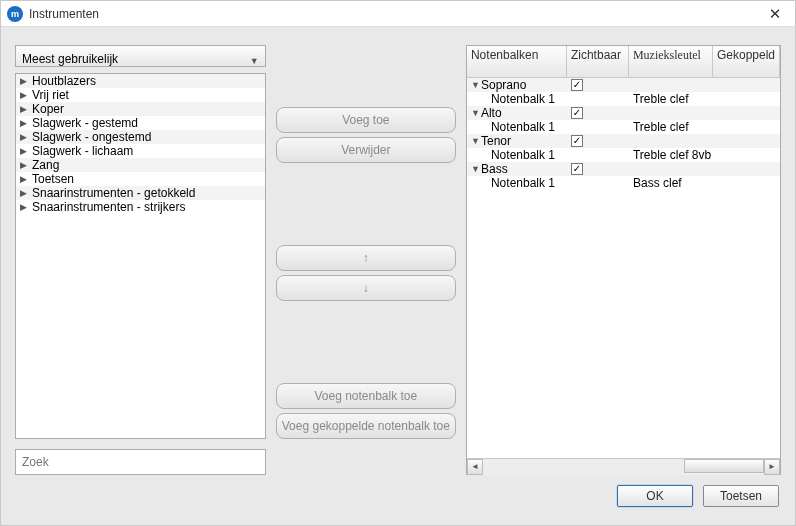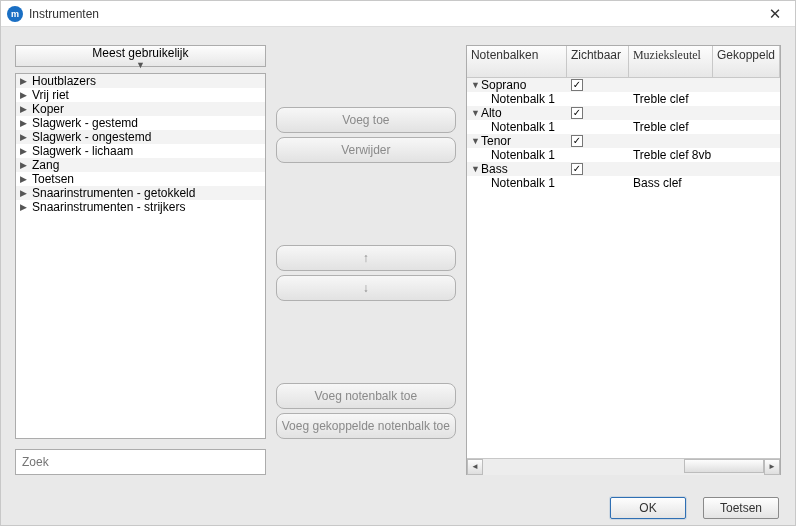--- a/index.html
+++ b/index.html
@@ -6,21 +6,21 @@
   html, body { margin: 0; padding: 0; }
   body { width: 796px; height: 526px; background: #e9e9e9; display: flex; flex-direction: column; border: 1px solid #c8c8c8; }
   .titlebar { height: 26px; background: #fff; display: flex; align-items: center; padding: 0 6px; border-bottom: 1px solid #ddd; }
   .titlebar .appicon { width: 16px; height: 16px; border-radius: 50%; background: #1a6fc4; display: flex; align-items: center; justify-content: center; color: #fff; font-size: 9px; font-weight: bold; margin-right: 6px; }
   .titlebar .title { flex: 1; color: #333; }
   .titlebar .close { width: 28px; text-align: center; color: #333; cursor: default; font-size: 15px; line-height: 16px; }
   .content { flex: 1; display: flex; padding: 18px 14px 10px 14px; gap: 10px; }
   .col-left { width: 256px; display: flex; flex-direction: column; }
   .col-mid  { width: 184px; display: flex; flex-direction: column; align-items: stretch; padding-top: 62px; }
   .col-right{ flex: 1; display: flex; flex-direction: column; }
-  .combo { height: 22px; border: 1px solid #acacac; background: linear-gradient(#fdfdfd,#e7e7e7); display: flex; align-items: center; padding: 0 6px; justify-content: space-between; margin-bottom: 6px; flex-direction: column; }
+  .combo { height: 22px; border: 1px solid #acacac; background: linear-gradient(#fdfdfd,#e7e7e7); display: flex; align-items: flex-end; padding: 0 6px; justify-content: space-between; margin-bottom: 6px; }
   .combo .arrow { font-size: 9px; color: #555; }
   .tree { flex: 1; border: 1px solid #acacac; background: #fff; overflow: auto; max-height: 370px; }
   .tree-item { display: flex; align-items: center; height: 14px; padding: 0 4px; }
   .tree-item:nth-child(odd){ background:#f3f3f3; }
   .tree-item:nth-child(even){ background:#fff; }
   .tree-item .caret { width: 12px; font-size: 9px; color: #555; }
   .search { margin-top: 10px; }
   .search input { width: 100%; height: 26px; border: 1px solid #acacac; padding: 0 6px; background: #fff; color: #888; }
   .btn { height: 26px; border: 1px solid #b0b0b0; background: linear-gradient(#f7f7f7,#e2e2e2); color: #8a8a8a; border-radius: 8px; display:flex; align-items:center; justify-content:center; }
   .btn:not(.disabled){ color:#333; }
@@ -39,21 +39,21 @@
   .td.c1{ width:100px; display:flex; align-items:center; }
   .td.c2{ width:62px; display:flex; align-items:center; justify-content:flex-start; }
   .td.c3{ width:84px; }
   .td.c4{ flex:1; }
   .tri { width:10px; font-size:9px; color:#555; display:inline-block; }
   .chk { width:12px; height:12px; border:1px solid #777; background:#fff; display:flex; align-items:center; justify-content:center; font-size:10px; line-height:10px; }
   .hscroll { height:16px; border-top:1px solid #c8c8c8; background:#f1f1f1; display:flex; align-items:center; }
   .hscroll .sbtn { width:16px; height:16px; background:linear-gradient(#fdfdfd,#dedede); border:1px solid #bcbcbc; display:flex; align-items:center; justify-content:center; font-size:8px; color:#555;}
   .hscroll .track { flex:1; height:16px; background:#ededed; position:relative; }
   .hscroll .thumb { position:absolute; right:0; top:0; height:14px; width:80px; border:1px solid #bcbcbc; background:linear-gradient(#fdfdfd,#dedede);}
-  .footer { height:40px; display:flex; justify-content:flex-end; align-items:flex-end; gap:17px; padding: 0 16px 6px 0; }
+  .footer { height:40px; display:flex; justify-content:flex-end; align-items:flex-start; gap:10px; padding: 0 16px 6px 0; }
   .fbtn { width:76px; height:22px; border:1px solid #8a8a8a; border-radius:2px; background:linear-gradient(#fefefe,#e4e4e4); display:flex; align-items:center; justify-content:center; color:#333; }
   .fbtn.primary { border-color:#2f6fb3; box-shadow: 0 0 0 1px rgba(47,111,179,0.15); }
 </style>
 </head>
 <body>
 
 <div class="titlebar">
   <div class="appicon">m</div>
   <div class="title">Instrumenten</div>
   <div class="close">✕</div>

